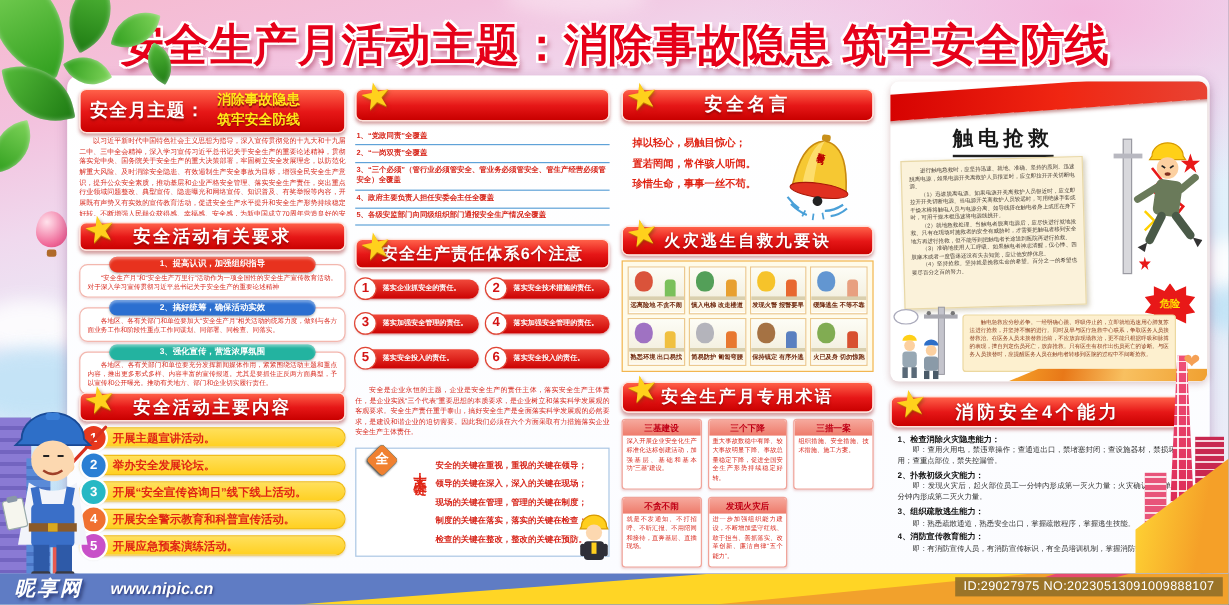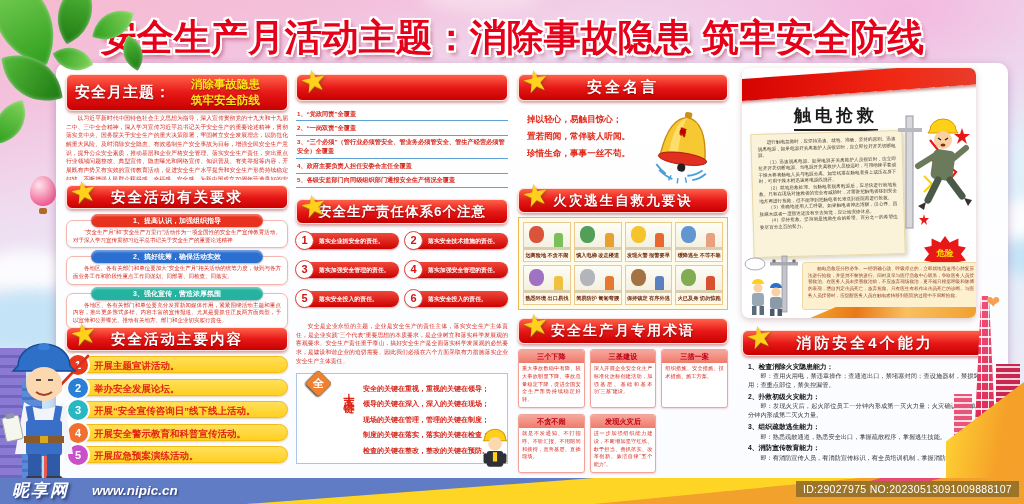--- a/index.html
+++ b/index.html
@@ -18,21 +18,21 @@
   
   #board{position:absolute;left:56px;top:63px;width:952px;height:415px;background:linear-gradient(180deg,#ffffff,#fbfcff);border-radius:10px;box-shadow:0 3px 10px rgba(120,60,120,.35);z-index:2;}
   
   #main-title{position:absolute;top:13px;left:0;width:100%;text-align:center;font-size:37px;font-weight:900;color:#e60019;letter-spacing:0px;z-index:5;
     text-shadow:-2px -2px 0 #fff,2px -2px 0 #fff,-2px 2px 0 #fff,2px 2px 0 #fff,0 -2px 0 #fff,0 2px 0 #fff,-2px 0 0 #fff,2px 0 0 #fff,3px 4px 4px rgba(140,0,40,.5);}
   
   .banner{position:absolute;z-index:4;background:linear-gradient(180deg,#ff6149 0%,#e61717 52%,#c90000 100%);border:1px solid #ffe2da;border-radius:6px;color:#fff;font-weight:bold;display:flex;align-items:center;justify-content:center;text-shadow:0 1px 2px rgba(110,0,0,.65);box-shadow:0 2px 3px rgba(150,20,20,.4);}
   .banner .star{position:absolute;left:3px;top:-9px;font-size:30px;line-height:1;color:#ffd11c;transform:rotate(-12deg);text-shadow:0 1px 0 #c47a00,1px 2px 3px rgba(120,60,0,.55);}
   .z4{z-index:4;}
   
-  #c1-theme{left:66px;top:74px;width:222px;height:37px;display:flex;justify-content:flex-start;padding:0 8px;gap:20px;}
+  #c1-theme{left:66px;top:74px;width:222px;height:37px;display:flex;justify-content:flex-start;padding:0 8px;gap:10px;}
   #c1-theme .lbl{font-size:15px;letter-spacing:1px;}
   #c1-theme .val{color:#ffe818;font-size:11.5px;font-weight:bold;line-height:1.35;text-shadow:0 1px 1px rgba(120,0,0,.8);}
   .redpara{position:absolute;z-index:4;color:#d8291e;font-size:5.8px;line-height:1.5;text-align:justify;text-indent:2em;overflow:hidden;}
   #c1-body{left:66px;top:114px;width:222px;height:66px;}
   #c1-req-banner{left:66px;top:185px;width:222px;height:24px;font-size:14.5px;letter-spacing:2px;}
   #c1-req-list{position:absolute;left:66px;top:212px;width:222px;height:112px;z-index:4;overflow:visible;}
   .req-box{position:relative;margin-top:8px;background:#fff;border:1px solid #f3b7ae;border-radius:7px;padding:8px 6px 3px;box-shadow:0 1px 2px rgba(200,120,120,.25);}
   .req-head{position:absolute;top:-7px;left:11%;width:78%;height:13px;border-radius:7px;color:#fff;font-weight:bold;font-size:7px;line-height:13px;text-align:center;box-shadow:inset 0 2px 2px rgba(255,255,255,.35),0 1px 2px rgba(0,0,0,.3);}
   .req-body{color:#d8291e;font-size:5.5px;line-height:1.4;text-align:justify;text-indent:2em;}
   #c1-main-banner{left:66px;top:327px;width:222px;height:24px;font-size:14.5px;letter-spacing:2px;}
@@ -69,21 +69,21 @@
   .fe-blob{position:absolute;left:5px;top:3px;width:15px;height:17px;border-radius:45%;opacity:.95;}
   .fe-fig{position:absolute;right:7px;bottom:2px;width:9px;height:15px;border-radius:3px 3px 1px 1px;}
   .fe-floor{position:absolute;left:0;bottom:0;width:100%;height:3px;background:#d9cfae;}
   .fe-cap{height:10px;line-height:10px;text-align:center;color:#70290f;font-size:5.2px;font-weight:bold;white-space:nowrap;background:#fdf8e8;}
   #c3-banner3{left:518px;top:318px;width:210px;height:26px;font-size:14px;letter-spacing:2px;}
   #c3-terms{position:absolute;left:518px;top:349px;width:210px;z-index:4;display:grid;grid-template-columns:repeat(3,1fr);column-gap:5px;row-gap:6px;}
   .term-card{height:59px;background:#fff;border:1px solid #f0a49a;border-radius:3px;overflow:hidden;box-shadow:0 1px 2px rgba(200,100,100,.25);}
   .term-head{height:13px;line-height:13px;text-align:center;background:linear-gradient(180deg,#f6a89c,#ee7b6b);color:#c00016;font-size:7.2px;font-weight:bold;}
   .term-body{padding:2px 3px;color:#d8291e;font-size:5.2px;line-height:1.5;text-align:justify;}
   
-  #c4-panel{position:absolute;left:742px;top:68px;width:234px;height:250px;background:#fff;border-radius:7px;box-shadow:0 2px 6px rgba(150,80,80,.3);z-index:4;overflow:hidden;}
+  #c4-panel{position:absolute;left:742px;top:68px;width:264px;height:250px;background:#fff;border-radius:7px;box-shadow:0 2px 6px rgba(150,80,80,.3);z-index:4;overflow:hidden;}
   #c4-ribbon{position:absolute;left:-12px;top:2px;width:280px;height:22px;background:linear-gradient(90deg,#d40000,#f02612 55%,#e84434);transform:rotate(-4deg);box-shadow:0 2px 3px rgba(120,0,0,.4);}
   #c4-ribbon2{position:absolute;right:-10px;top:-4px;width:150px;height:14px;background:linear-gradient(90deg,#d8dce4,#b8c0cc);transform:rotate(-6deg);}
   #c4-title{position:absolute;left:52px;top:36px;font-size:17px;font-weight:900;color:#1a1a1a;letter-spacing:4px;border-bottom:2px solid #222;padding-bottom:2px;}
   #c4-note{position:absolute;left:10px;top:64px;width:152px;height:124px;background:#fbf2da;border:1px solid #e8d8a8;transform:rotate(-1.6deg);box-shadow:2px 2px 4px rgba(120,100,40,.3);padding:5px 6px;overflow:hidden;}
   #c4-note p{margin:0;color:#4a4038;font-size:4.6px;line-height:1.42;text-align:justify;text-indent:2em;}
   #c4-zap{position:absolute;right:4px;top:46px;width:76px;height:118px;}
   #c4-danger{position:absolute;right:10px;top:168px;width:42px;height:36px;background:#e81818;clip-path:polygon(50% 0,61% 18%,82% 7%,82% 28%,100% 32%,88% 50%,100% 68%,82% 72%,82% 93%,61% 82%,50% 100%,39% 82%,18% 93%,18% 72%,0 68%,12% 50%,0 32%,18% 28%,18% 7%,39% 18%);display:flex;align-items:center;justify-content:center;}
   #c4-danger span{color:#ffe200;font-size:8.5px;font-weight:bold;}
   #c4-lower{position:absolute;left:60px;top:194px;width:178px;height:48px;background:#fdf0cf;border:1px solid #ecd8a0;border-radius:3px;padding:3px 5px;overflow:hidden;}
   #c4-lower div{color:#8a3c20;font-size:4.6px;line-height:1.45;text-align:justify;text-indent:2em;}
@@ -377,26 +377,26 @@
     </div>
     </div>
 
   <div class="banner" id="c3-banner3">
     <span class="star">★</span>
     <span>安全生产月专用术语</span>
   </div>
   <div id="c3-terms">
 
       <div class="term-card">
+      <div class="term-head">三基建设</div>
+      <div class="term-body">深入开展企业安全化生产标准化达标创建活动，加强基层、基础和基本功“三基”建设。</div>
+    </div>
+      <div class="term-card">
       <div class="term-head">三个下降</div>
       <div class="term-body">重大事故数稳中有降、较大事故明显下降、事故总量稳定下降，促进全国安全生产形势持续稳定好转。</div>
-    </div>
-      <div class="term-card">
-      <div class="term-head">三基建设</div>
-      <div class="term-body">深入开展企业安全化生产标准化达标创建活动，加强基层、基础和基本功“三基”建设。</div>
     </div>
       <div class="term-card">
       <div class="term-head">三措一案</div>
       <div class="term-body">组织措施、安全措施、技术措施、施工方案。</div>
     </div>
       <div class="term-card">
       <div class="term-head">不贪不闹</div>
       <div class="term-body">就是不发通知、不打招呼、不听汇报、不用陪同和接待，直奔基层、直插现场。</div>
     </div>
       <div class="term-card">

